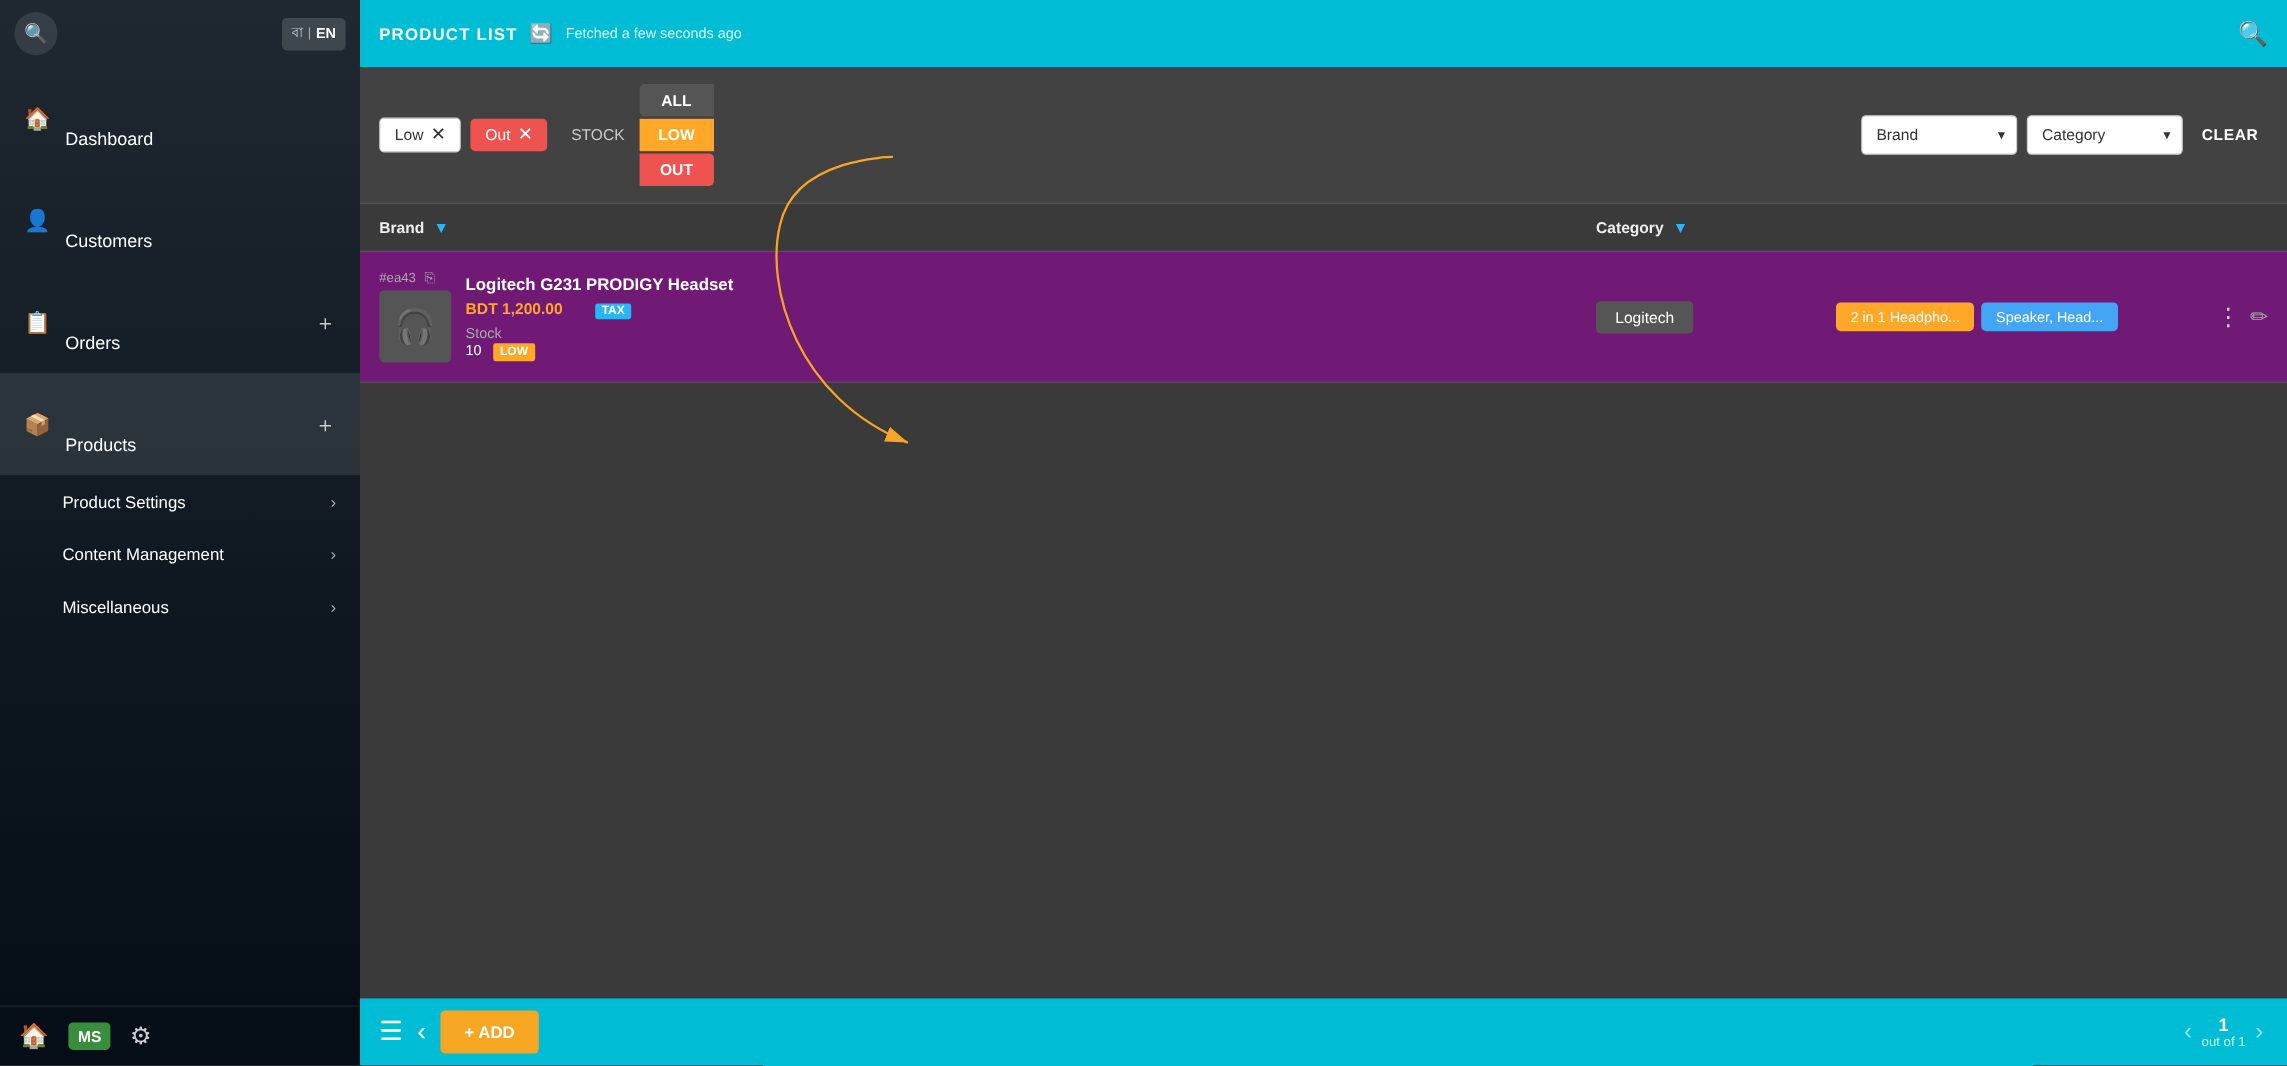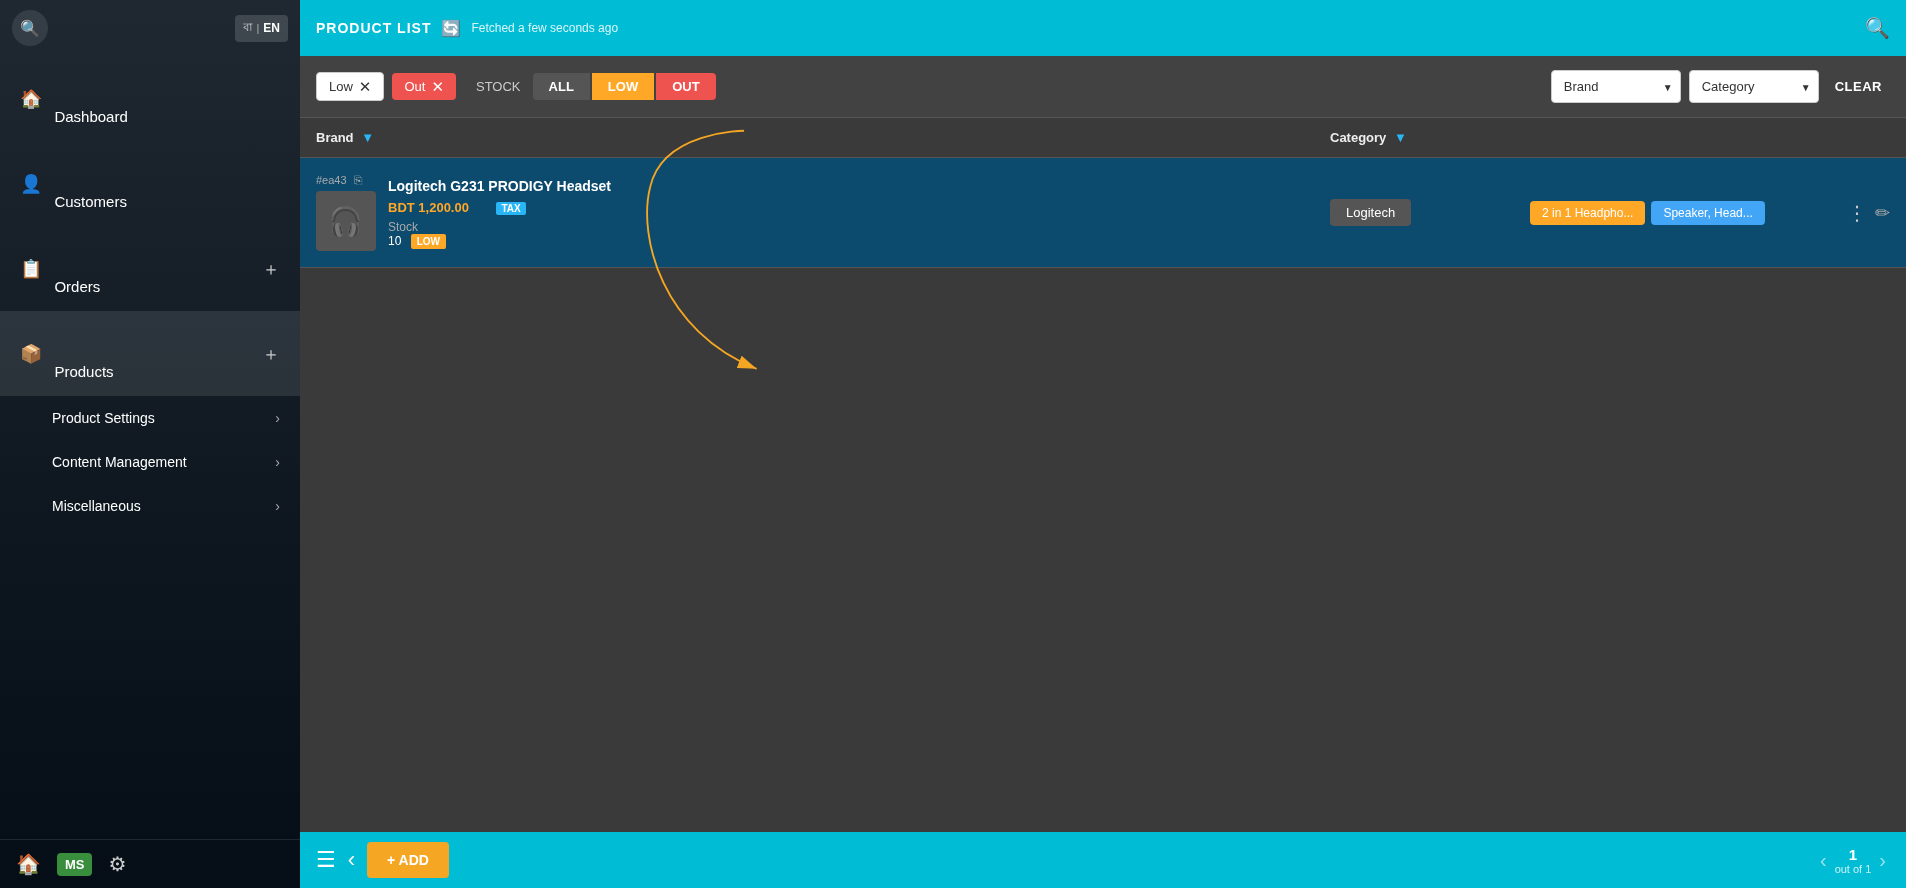--- a/index.html
+++ b/index.html
@@ -102,21 +102,21 @@
     .filter-chip {
       display: flex; align-items: center; gap: 6px;
       padding: 6px 12px; border-radius: 4px;
       font-size: 13px; font-weight: 500; cursor: pointer;
     }
     .filter-chip.low { background: #fff; color: #333; border: 1px solid #ccc; }
     .filter-chip.out { background: #ef5350; color: #fff; }
     .chip-x { font-size: 15px; line-height: 1; }
 
     .stock-label { font-size: 13px; color: #ccc; margin-left: 12px; }
-    .stock-buttons { display: flex; gap: 2px; margin-left: 4px; }
+    .stock-buttons { display: flex; gap: 2px; margin-left: 4px; flex-direction: column; }
     .stock-btn {
       padding: 6px 16px; font-size: 13px; font-weight: 600;
       border: none; cursor: pointer; border-radius: 0;
     }
     .stock-btn.all { background: #555; color: #fff; border-radius: 4px 0 0 4px; }
     .stock-btn.low { background: #ffa726; color: #fff; }
     .stock-btn.out { background: #ef5350; color: #fff; border-radius: 0 4px 4px 0; }
 
     .filter-spacer { flex: 1; }
     .brand-dropdown, .category-dropdown {
@@ -143,21 +143,21 @@
       background: #3a3a3a;
       border-bottom: 1px solid #555;
       font-size: 13px; font-weight: 600; color: #eee;
     }
     .col-filter { color: #29b6f6; margin-left: 4px; }
 
     .table-row {
       display: grid;
       grid-template-columns: 1fr 200px 300px 60px;
       padding: 16px;
-      background: #0c4a6e;
+      background: #701a75;
       border-bottom: 1px solid #555;
       align-items: center;
     }
     .product-cell { display: flex; align-items: center; gap: 12px; }
     .product-id { font-size: 11px; color: #aaa; margin-bottom: 4px; }
     .product-thumb {
       width: 60px; height: 60px; background: #555;
       border-radius: 4px; overflow: hidden;
       display: flex; align-items: center; justify-content: center;
       font-size: 28px;

